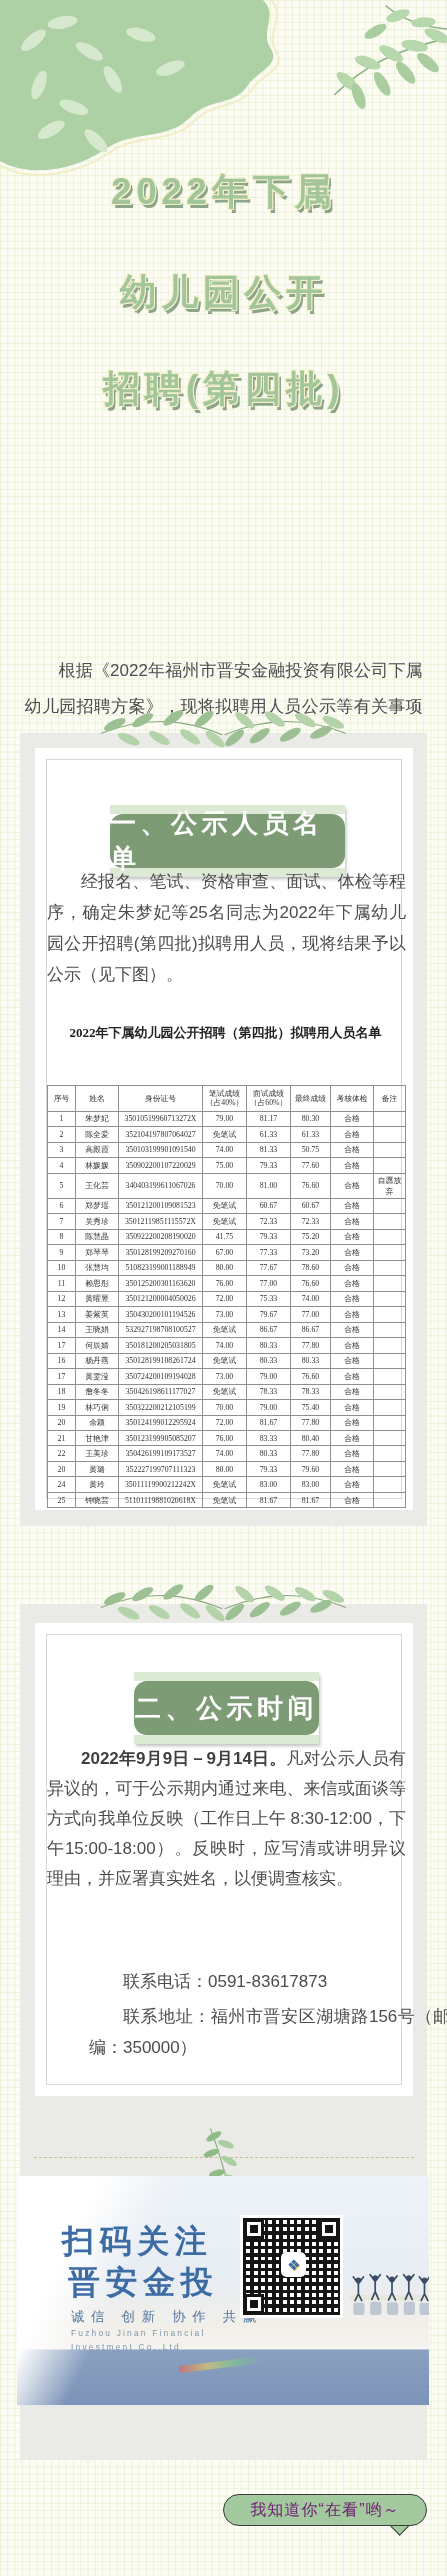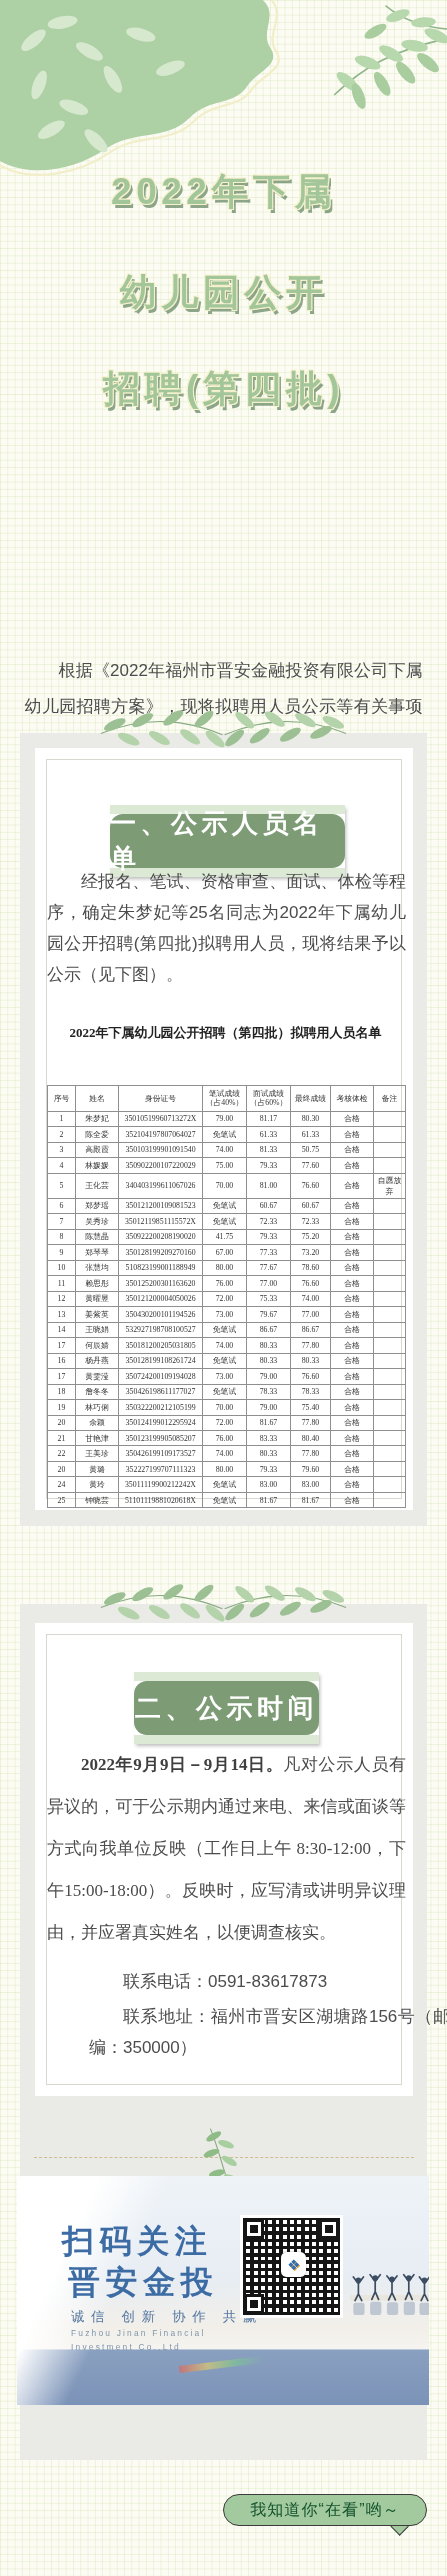--- a/index.html
+++ b/index.html
@@ -58,21 +58,21 @@
   .finder::before{content:"";position:absolute;inset:3.4px;background:#ffffff;}
   .finder::after{content:"";position:absolute;inset:6.7px;background:#151515;}
   .qr-logo{position:absolute;left:38px;top:34px;width:24.6px;height:24.6px;background:#fff;border-radius:5.6px;
     display:flex;align-items:center;justify-content:center;font-size:14.5px;color:#2f6db5;
     text-shadow:1.1px 1.1px 0 #d8a23a;box-shadow:0 0 2.2px rgba(0,0,0,.35);}
   .flare{left:162px;top:185px;width:84px;height:6.7px;opacity:.55;filter:blur(0.6px);transform:rotate(-7deg);
     background:linear-gradient(90deg,rgba(255,80,60,.9),rgba(255,220,80,.9),rgba(120,220,120,.8),rgba(120,220,120,0));}
   
   .bubble{left:223px;top:2494px;width:204px;height:32px;background:#a3c99e;border:1.7px solid #3b3b3b;
     border-radius:17.3px;box-sizing:border-box;display:flex;align-items:center;justify-content:center;
-    color:#14532d;font-size:16px;letter-spacing:1.1px;}
+    color:#701a75;font-size:16px;letter-spacing:1.1px;}
   .bubble-tail{left:393px;top:2520px;width:12.3px;height:12.3px;background:#a3c99e;
     border-right:1.7px solid #3b3b3b;border-bottom:1.7px solid #3b3b3b;transform:rotate(45deg);}
 </style>
 </head>
 <body>
 
 <div id="page">
 
   <svg class="abs" style="left:0;top:0;" width="447" height="190" viewBox="0 0 800 340">
     <path d="M486 0 C512 30 474 62 494 92 C514 122 470 134 452 158 C426 198 386 178 346 218 C306 258 246 238 196 273 C146 308 60 330 0 296" fill="none" stroke="#f1eec9" stroke-width="4"></path>
@@ -469,21 +469,21 @@
   </svg>
 
   <div class="abs banner" style="left:134px;top:1672px;width:185px;">
     <div class="strip"></div>
     <div class="band">
         <span>二、公示时间</span>
       </div>
     <div class="strip"></div>
   </div>
 
-  <p class="abs para" style="left:47px;top:1744px;width:359px;line-height:42px;font-family:Liberation Serif, serif;">
+  <p class="abs para" style="left:47px;top:1744px;width:359px;line-height:30px;">
     <b style="color:#3f3f3f;">2022年9月9日－9月14日。</b><span>凡对公示人员有异议的，可于公示期内通过来电、来信或面谈等方式向我单位反映（工作日上午 8:30-12:00，下午15:00-18:00）。反映时，应写清或讲明异议理由，并应署真实姓名，以便调查核实。</span>
   </p>
   <p class="abs para contact" style="top:1966px;line-height:31px;">联系电话：0591-83617873</p>
   <p class="abs para contact" style="top:2001px;line-height:31px;">联系地址：福州市晋安区湖塘路156号（邮编：350000）</p>
 
   <div class="abs dash-line" style="top:2157px;"></div>
   <svg class="abs" style="left:197px;top:2124px;" width="48" height="65" viewBox="0 0 86 116">
     <path d="M24 8 C40 48 46 80 58 110" fill="none" stroke="#88ab80" stroke-width="2"></path>
     <g fill="#8fbc86">
       <ellipse cx="30" cy="22" rx="15" ry="6" transform="rotate(-30 30 22)"></ellipse>

